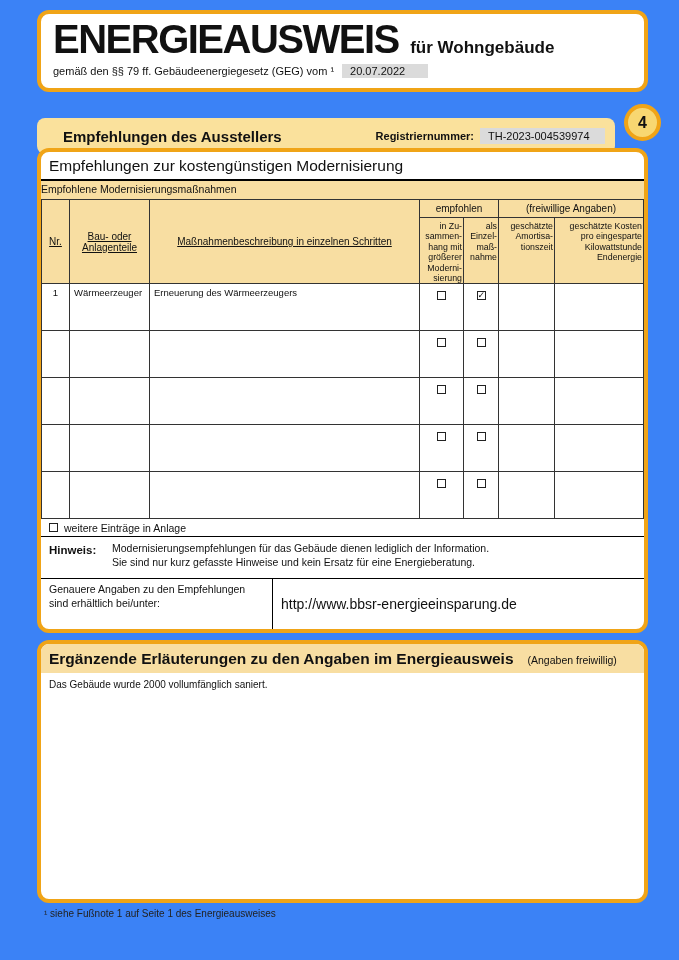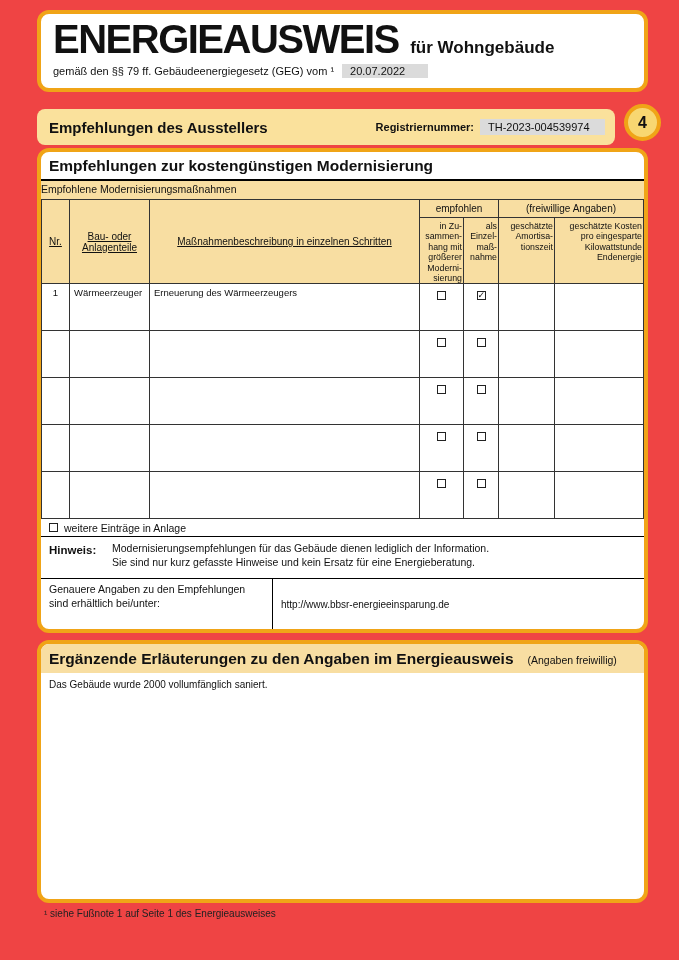--- a/index.html
+++ b/index.html
@@ -2,60 +2,60 @@
 <html><head>
 <meta charset="utf-8">
 <style>
   * { margin:0; padding:0; box-sizing:border-box; }
   html,body { background:#fff; }
   body {
     width:679px; height:960px; position:relative;
     font-family:"Liberation Sans","DejaVu Sans",sans-serif;
     color:#111;
   }
-  .page { position:absolute; inset:0; background:#ef4444; overflow:hidden; }
+  .page { position:absolute; inset:0; background:#3b82f6; overflow:hidden; }
 
   
   .header-box {
     position:absolute; left:37px; top:10px; width:611px; height:82px;
     border:4px solid #F0A417; border-radius:12px; background:#fff;
     padding:3px 10px 0 12px;
   }
   .title-line { white-space:nowrap; }
   .main-title { font-size:40px; font-weight:bold; letter-spacing:-1.5px; display:inline-block; }
   .sub-title { font-size:17px; font-weight:bold; margin-left:7px; }
   .law-line { font-size:11px; margin-top:2px; display:flex; align-items:center; }
   .value-box { background:#DBDBDB; padding:1px 8px; display:inline-block; }
   .law-date { margin-left:8px; font-size:11px; min-width:86px; }
 
   
   .banner {
-    position:absolute; left:37px; top:109px; width:578px; height:36px;
+    position:absolute; left:37px; top:118px; width:578px; height:36px;
     background:#FAE19C; border-radius:8px;
-    display:flex; align-items:center; padding:0 10px 0 12px;
+    display:flex; align-items:center; padding:0 10px 0 26px;
   }
   .banner-title { font-size:15px; font-weight:bold; flex:1; }
   .registry-label { font-size:11px; font-weight:bold; margin-right:6px; }
   .registry-value { font-size:11px; padding:2px 8px; min-width:125px; }
 
   .page-circle {
     position:absolute; left:624px; top:104px; width:37px; height:37px;
     border:4px solid #F0A417; border-radius:50%; background:#F8D771;
     display:flex; align-items:center; justify-content:center;
     font-size:16px; font-weight:bold;
   }
 
   
   .box1 {
     position:absolute; left:37px; top:148px; width:611px; height:485px;
     border:4px solid #F0A417; border-radius:12px; background:#fff;
     overflow:hidden; display:flex; flex-direction:column;
   }
   .box1-title {
-    font-size:15.5px; font-weight:bold; padding:5px 20px 4px 8px;
+    font-size:15.5px; font-weight:normal; padding:5px 20px 4px 8px;
     border-bottom:2px solid #000;
   }
   .measures-row {
     display:flex; align-items:center; font-size:10.5px;
     padding:0 8px; height:25px; border-bottom:1.5px solid #000;
   }
   .measures-row .opt { display:flex; align-items:center; }
   .opt-1 { margin-left:22px; }
   .opt-2 { margin-left:28px; }
   .opt label { margin-left:5px; }
@@ -100,21 +100,21 @@
     border-bottom:1.5px solid #000;
   }
   .note-label { font-size:11.5px; font-weight:bold; width:55px; flex:none; margin-top:4px; }
   .note-text { font-size:10.5px; margin-left:8px; line-height:1.35; margin-top:1px; }
   .details-row { display:flex; flex:1; }
   .details-left {
     width:232px; flex:none; font-size:10.5px; padding:4px 14px 0 8px;
     border-right:1.5px solid #000; line-height:1.3;
   }
   .details-right { flex:1; display:flex; align-items:center; padding-left:8px; }
-  .details-url { font-size:10px; color:#111; text-decoration:none; }
+  .details-url { font-size:14px; color:#111; text-decoration:none; }
 
   
   .box2 {
     position:absolute; left:37px; top:640px; width:611px; height:263px;
     border:4px solid #F0A417; border-radius:12px; background:#fff; overflow:hidden;
   }
   .box2-header {
     background:#F8DEA2; display:flex; align-items:baseline;
     padding:6px 10px 5px 8px;
   }

